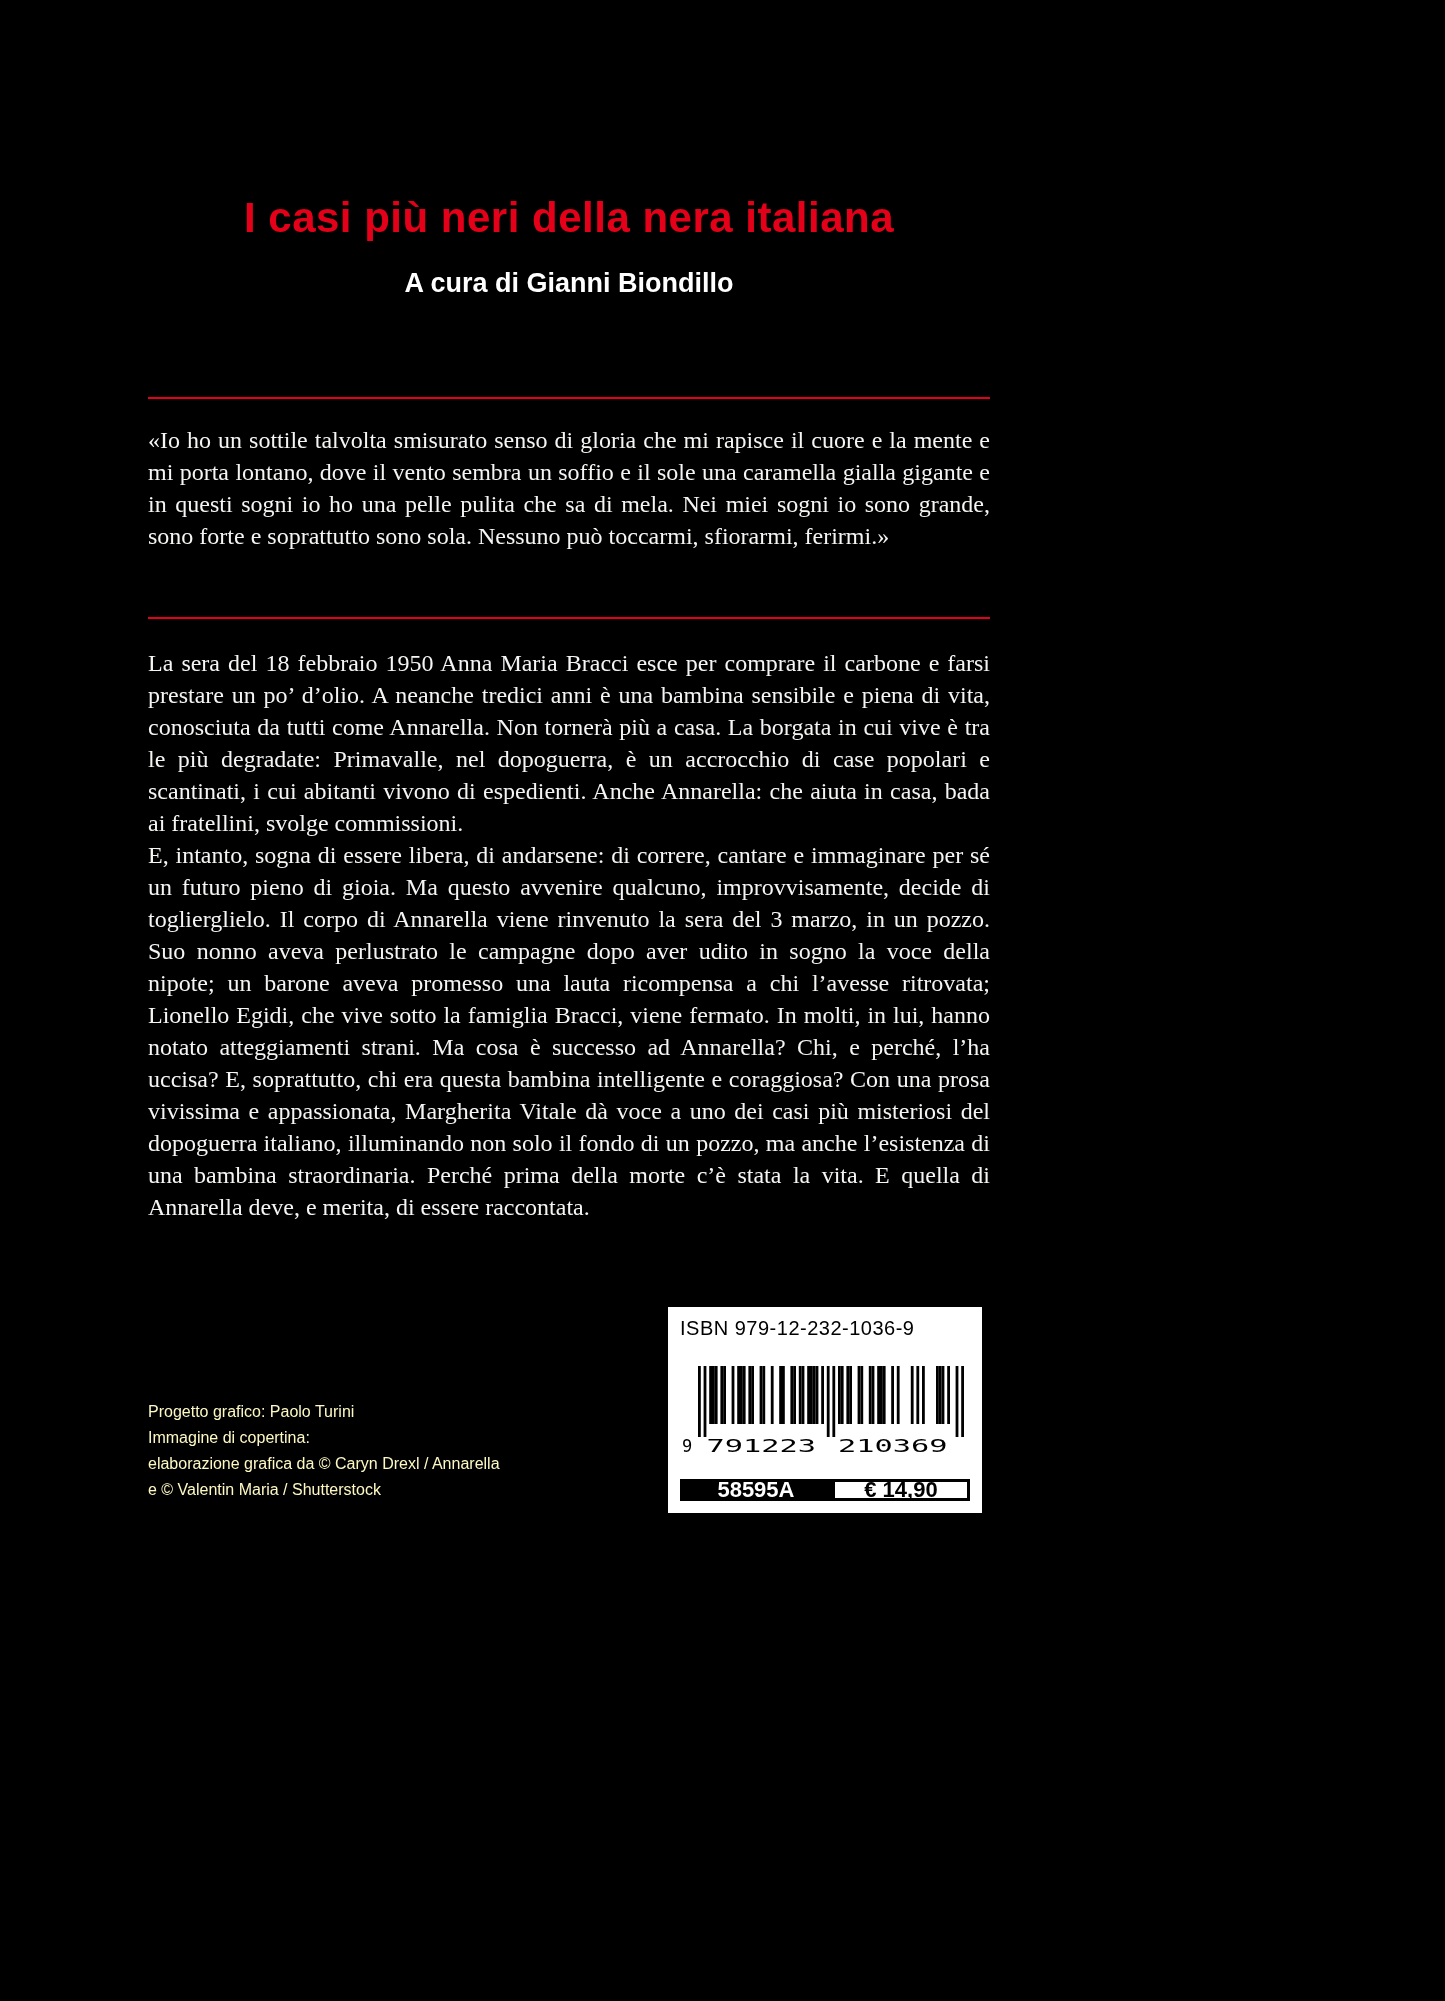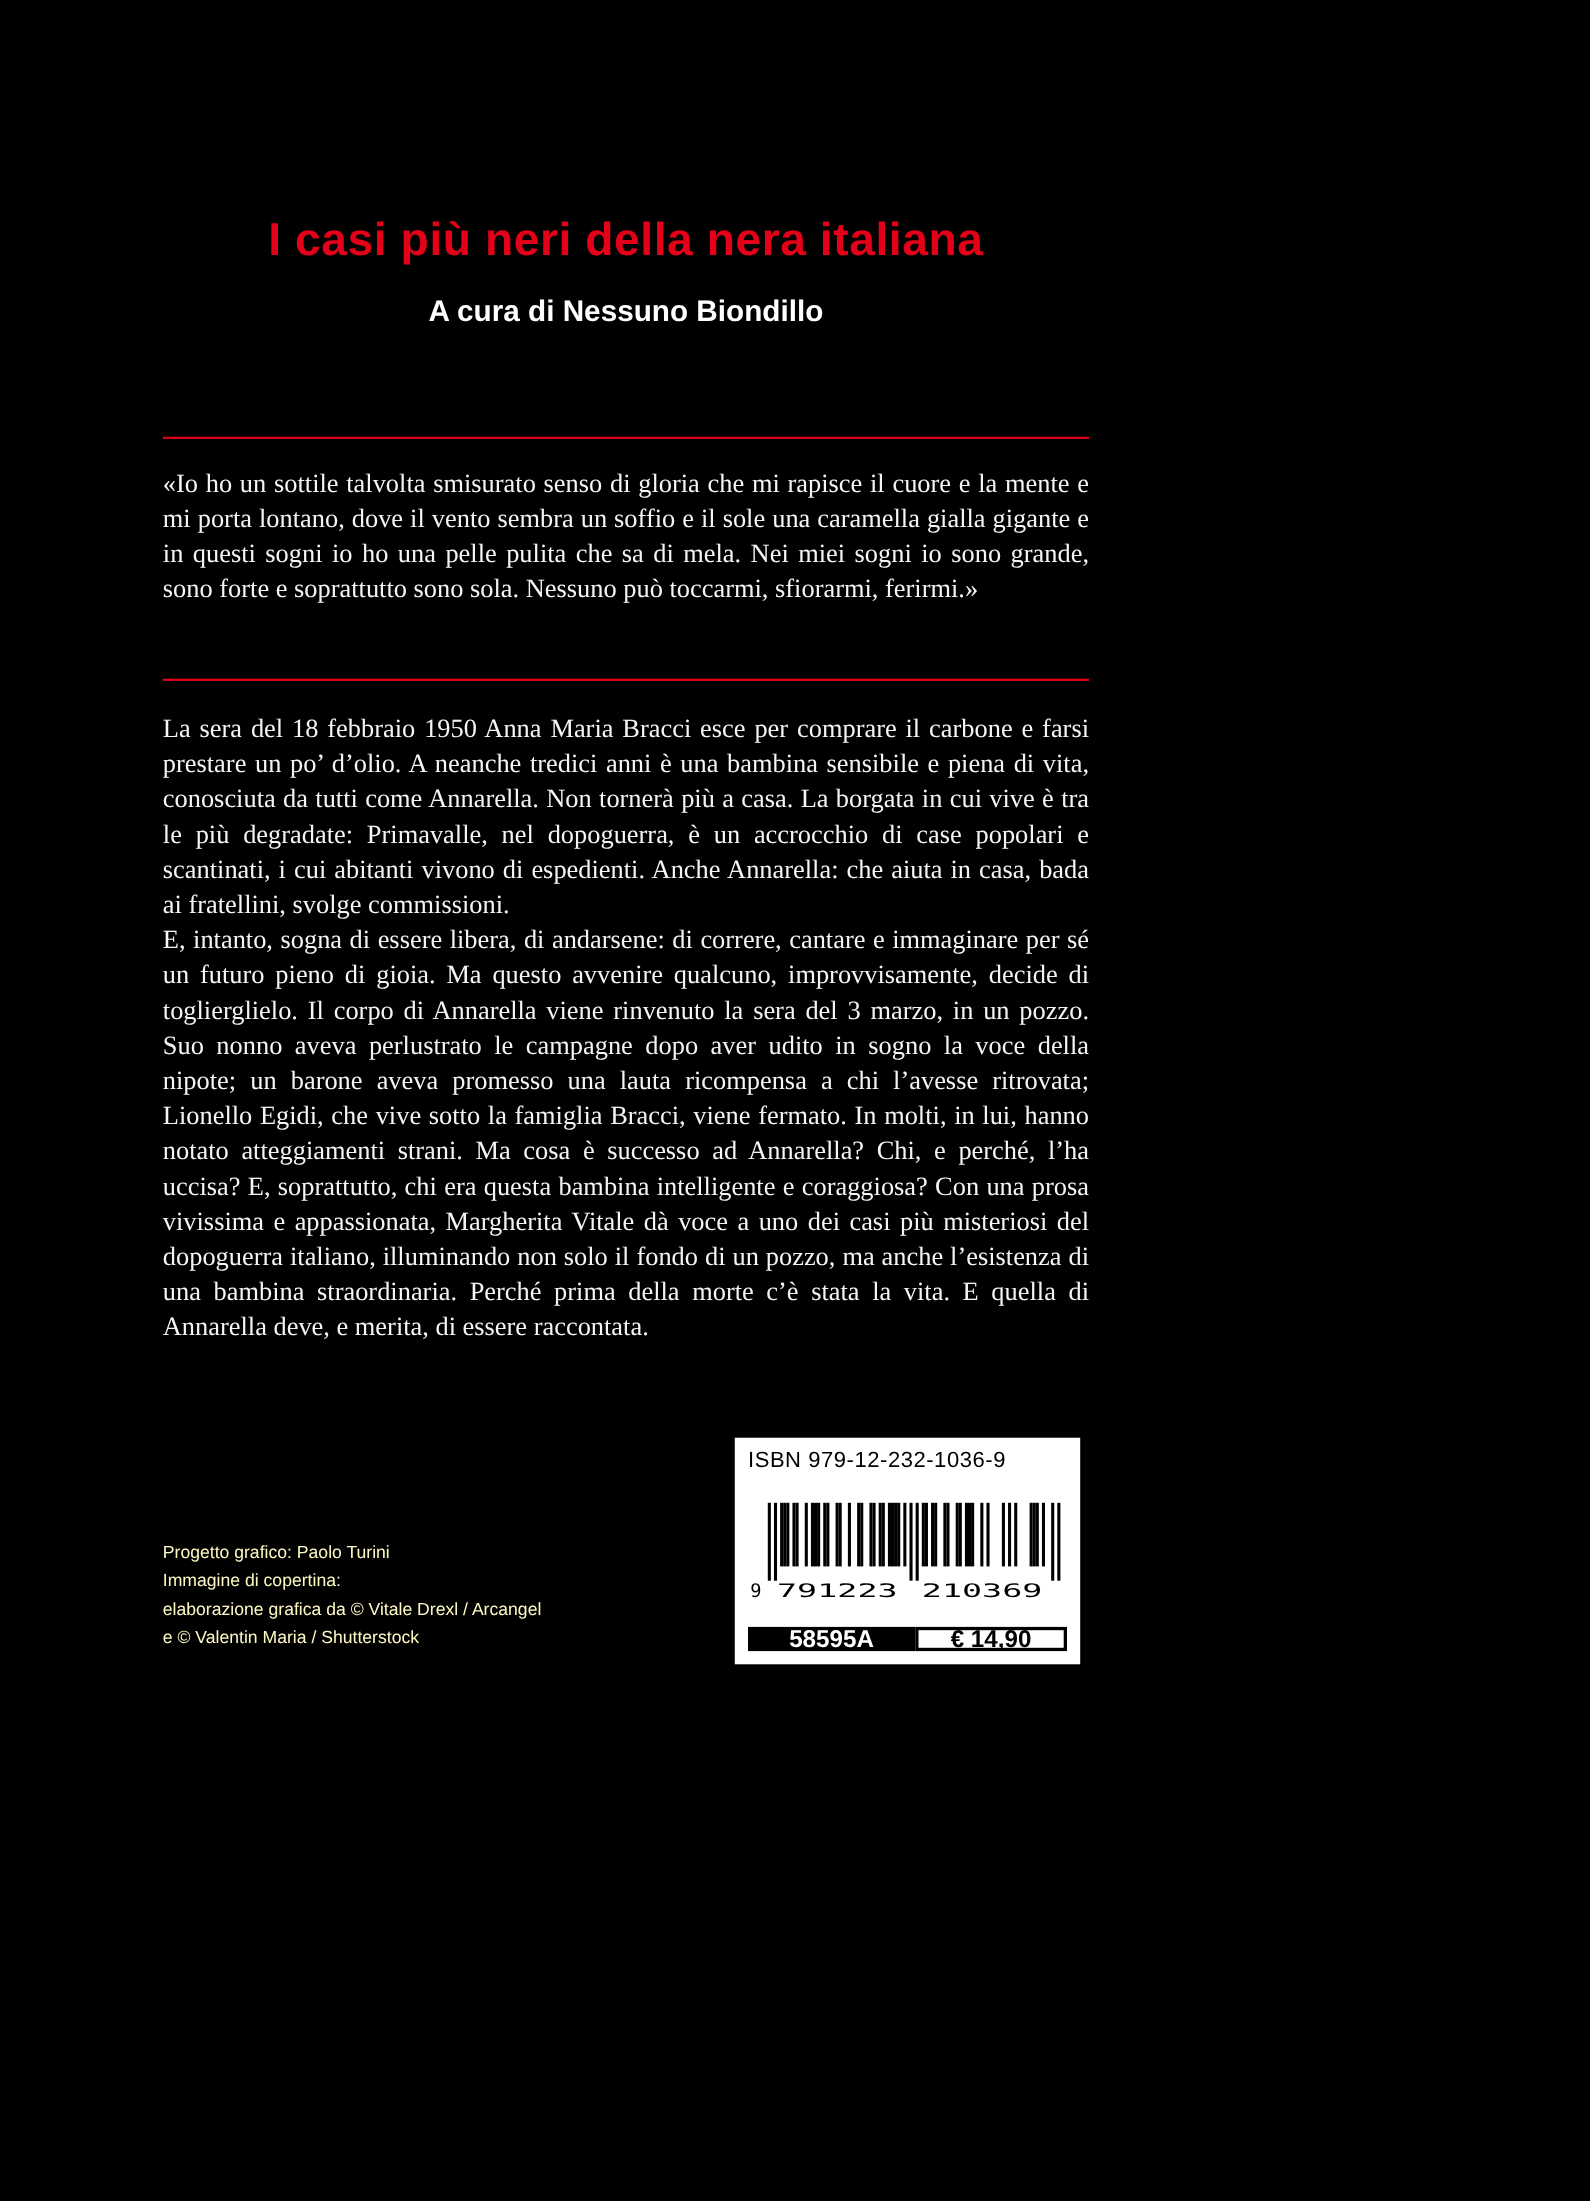--- a/index.html
+++ b/index.html
@@ -83,37 +83,37 @@
   :root { --accent-red:#e40018; --text-white:#f5f5f3; }
 </style>
 </head>
 <body>
 
 <div class="cover">
   <div class="content">
 
 
     <h1 class="title">I casi più neri della nera italiana</h1>
-    <h2 class="subtitle">A cura di Nessuno Biondillo</h2>
+    <h2 class="subtitle">A cura di Gianni Biondillo</h2>
 
     <div class="rule rule-1"></div>
 
     <p class="quote">«Io ho un sottile talvolta smisurato senso di gloria che mi rapisce il cuore e la mente e mi porta lontano, dove il vento sembra un soffio e il sole una caramella gialla gigante e in questi sogni io ho una pelle pulita che sa di mela. Nei miei sogni io sono grande, sono forte e soprattutto sono sola. Nessuno può toccarmi, sfiorarmi, ferirmi.»</p>
 
     <div class="rule rule-2"></div>
 
     <div class="body-text">
       <p>La sera del 18 febbraio 1950 Anna Maria Bracci esce per comprare il carbone e farsi prestare un po’ d’olio. A neanche tredici anni è una bambina sensibile e piena di vita, conosciuta da tutti come Annarella. Non tornerà più a casa. La borgata in cui vive è tra le più degradate: Primavalle, nel dopoguerra, è un accrocchio di case popolari e scantinati, i cui abitanti vivono di espedienti. Anche Annarella: che aiuta in casa, bada ai fratellini, svolge commissioni.</p>
       <p>E, intanto, sogna di essere libera, di andarsene: di correre, cantare e immaginare per sé un futuro pieno di gioia. Ma questo avvenire qualcuno, improvvisamente, decide di toglierglielo. Il corpo di Annarella viene rinvenuto la sera del 3 marzo, in un pozzo. Suo nonno aveva perlustrato le campagne dopo aver udito in sogno la voce della nipote; un barone aveva promesso una lauta ricompensa a chi l’avesse ritrovata; Lionello Egidi, che vive sotto la famiglia Bracci, viene fermato. In molti, in lui, hanno notato atteggiamenti strani. Ma cosa è successo ad Annarella? Chi, e perché, l’ha uccisa? E, soprattutto, chi era questa bambina intelligente e coraggiosa? Con una prosa vivissima e appassionata, Margherita Vitale dà voce a uno dei casi più misteriosi del dopoguerra italiano, illuminando non solo il fondo di un pozzo, ma anche l’esistenza di una bambina straordinaria. Perché prima della morte c’è stata la vita. E quella di Annarella deve, e merita, di essere raccontata.</p>
     </div>
 
     <div class="credits">
       <div>Progetto grafico: Paolo Turini</div>
       <div>Immagine di copertina:</div>
-      <div>elaborazione grafica da © Vitale Drexl / Arcangel</div>
+      <div>elaborazione grafica da © Caryn Drexl / Annarella</div>
       <div>e © Valentin Maria / Shutterstock</div>
     </div>
   </div>
 
   <div class="isbn-box">
     <div class="isbn-label">ISBN 979-12-232-1036-9</div>
     <div class="barcode">
         <svg xmlns="http://www.w3.org/2000/svg" width="286" height="88" viewBox="0 0 286 88">
           <g fill="#000">
             <rect x="16.0" y="0" width="2.8" height="71"></rect>

